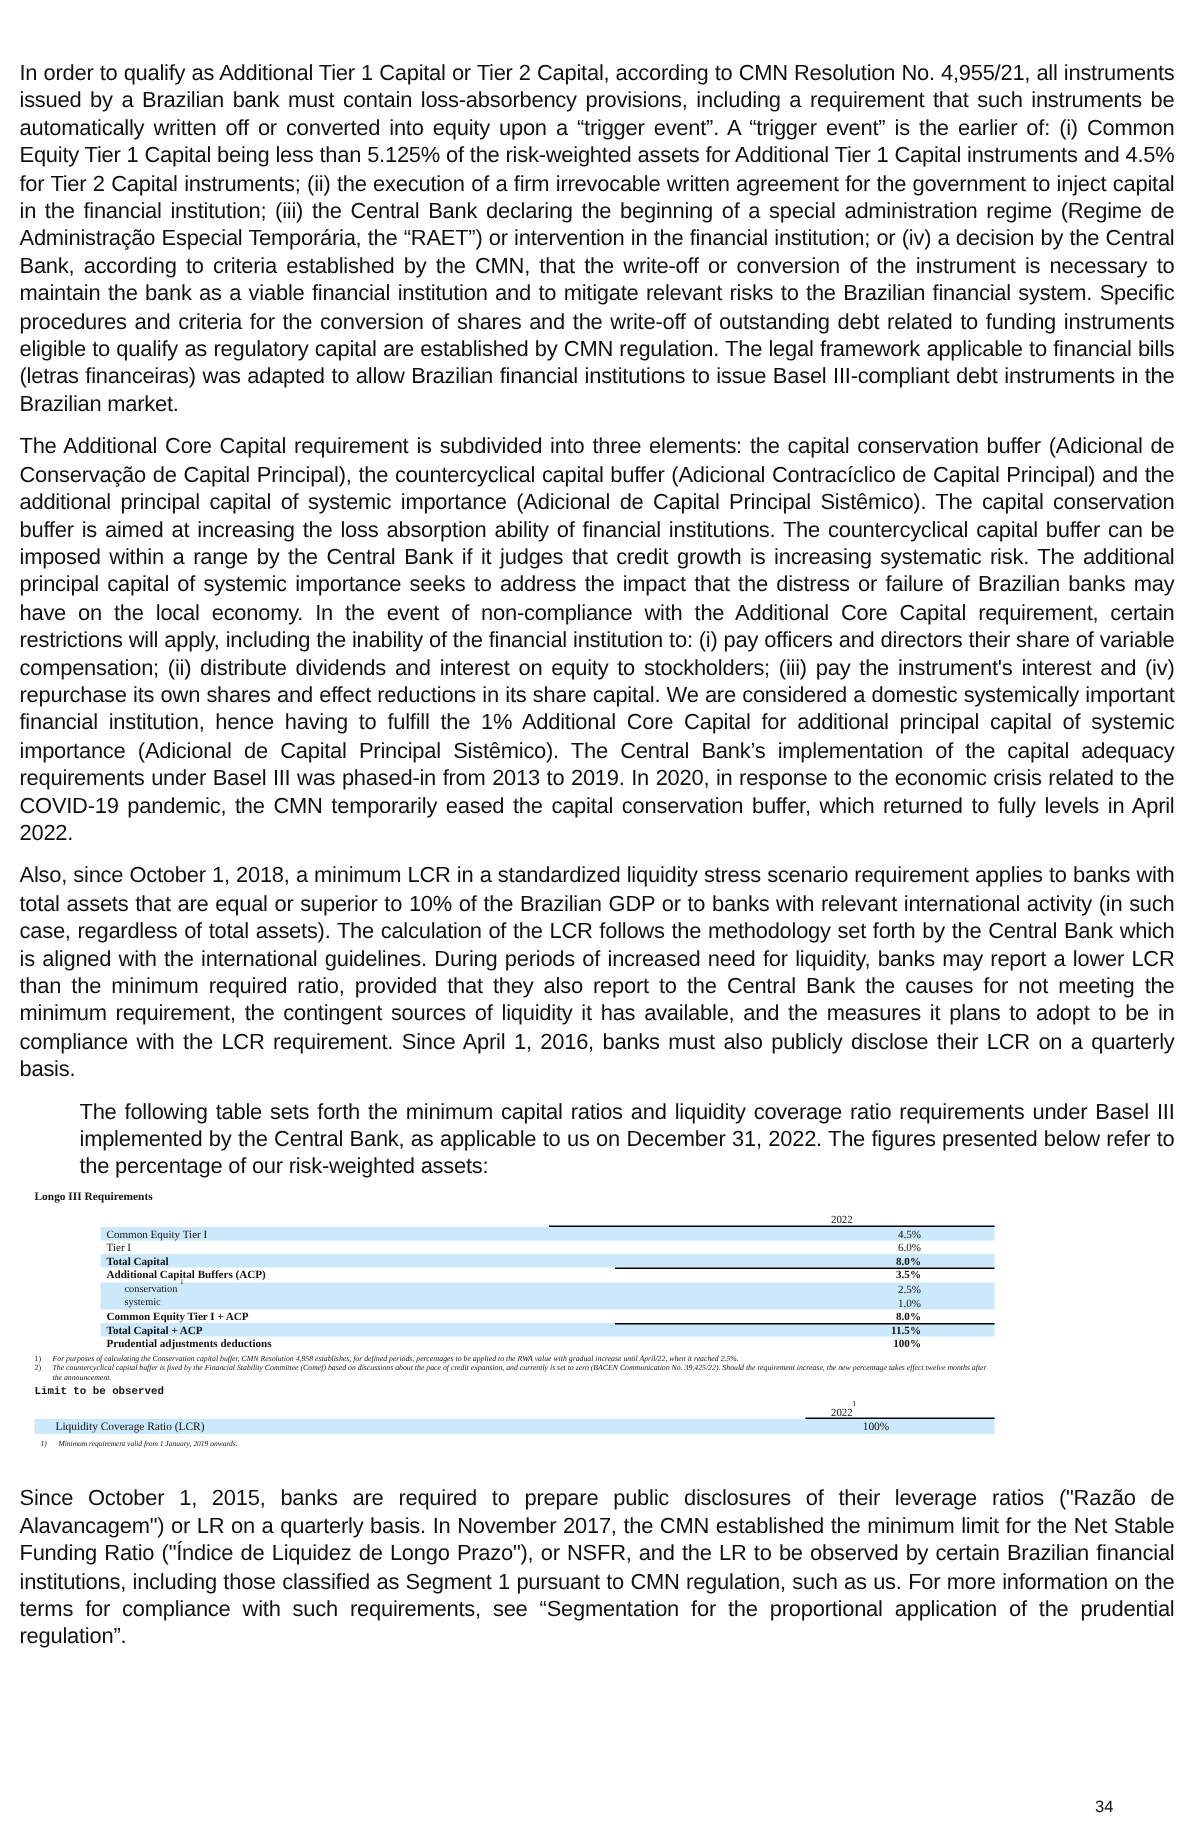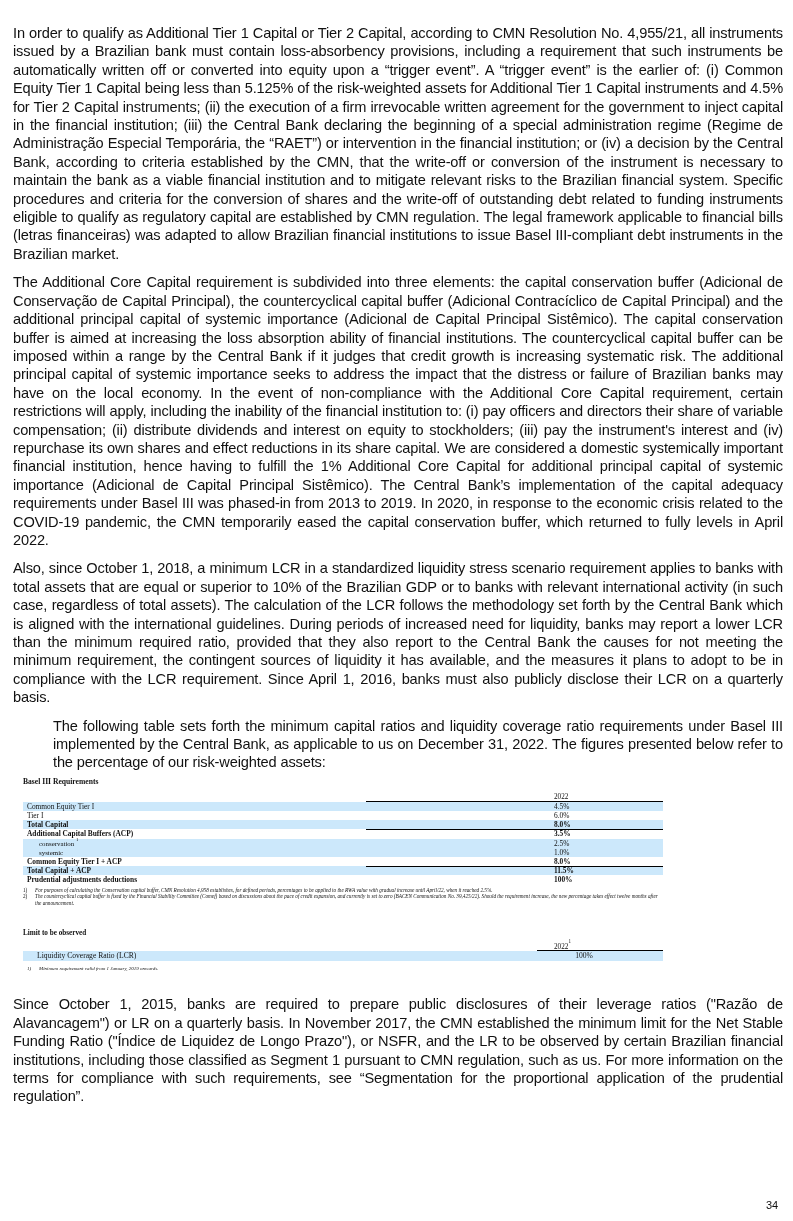--- a/index.html
+++ b/index.html
@@ -1,57 +1,57 @@
 <!DOCTYPE html>
 <html><head>
 <meta charset="utf-8">
 <style>
   html, body { margin: 0; padding: 0; background: #ffffff; }
   body {
     width: 793px; height: 1221px; position: relative; overflow: hidden;
     font-family: "Liberation Sans", sans-serif; color: #111111;
   }
-  .page { position: absolute; left: 13px; top: 24px; width: 770px; }
+  .page { position: absolute; left: 13px; top: 40px; width: 770px; }
   .para {
     font-size: 14.6px; line-height: 18.4px; text-align: justify;
     margin: 0 0 10px 0; letter-spacing: -0.15px;
   }
   .tbl-wrap { position: relative; margin-left: 10px; width: 640px; font-family: "Liberation Serif", serif; }
   .tbl-title { font-size: 7.6px; font-weight: bold; height: 12px; line-height: 12px; margin-top: 2px; }
   .year-row { position: relative; height: 12px; }
   .year-lbl { position: absolute; right: 49px; width: 60px; font-size: 7.2px; line-height: 12px; top: 3px; }
   .rule { position: absolute; height: 0; border-top: 1.4px solid #000; }
-  .row { position: relative; height: 9.2px; line-height: 9.2px; font-size: 7.4px; }
+  .row { position: relative; height: 9.2px; line-height: 9.2px; font-size: 7.4px; margin-left: 44px; }
   .row.shade { background: #cce8fb; }
   .row .lbl { position: absolute; left: 4px; white-space: nowrap; }
   .row .lbl.indent { left: 16px; font-size: 6.9px; }
-  .row .val { position: absolute; right: 49px; width: 60px; text-align: left; }
+  .row .val { position: absolute; right: 49px; width: 60px; text-align: right; }
   .row.bold .lbl, .row.bold .val { font-weight: bold; }
   .foot { font-size: 5.2px; font-style: italic; line-height: 6.6px; position: relative; padding-left: 12px; }
   .foot .num { position: absolute; left: 0; font-style: normal; }
-  .limit-title { font-size: 7.2px; font-weight: bold; margin-top: 21px; height: 12px; line-height: 12px; }
+  .limit-title { font-size: 7.2px; font-weight: bold; margin-top: 0; height: 12px; line-height: 12px; font-family: Liberation Mono, monospace; }
   .lcr-row { position: relative; height: 10px; line-height: 10px; font-size: 7.6px; background: #cce8fb; padding-left: 43px; }
   .lcr-row .lbl { position: absolute; left: 14px; }
   .lcr-row .val { position: absolute; right: 49px; width: 60px; text-align: center; }
   .foot3 { font-size: 5px; font-style: italic; padding-left: 16px; position: relative; margin-top: 5px; }
   .foot3 .num { position: absolute; left: 4px; }
-  .page-num { position: absolute; left: 766px; top: 1199px; font-size: 11px; font-family: "Liberation Sans", sans-serif; }
+  .page-num { position: absolute; left: 730px; top: 1199px; font-size: 11px; font-family: "Liberation Sans", sans-serif; }
   sup { font-size: 70%; vertical-align: top; line-height: 0; position: relative; top: 1px; }
 </style>
 </head>
 <body>
 
 <div class="page">
   <p class="para">In order to qualify as Additional Tier 1 Capital or Tier 2 Capital, according to CMN Resolution No. 4,955/21, all instruments issued by a Brazilian bank must contain loss-absorbency provisions, including a requirement that such instruments be automatically written off or converted into equity upon a “trigger event”. A “trigger event” is the earlier of:  (i) Common Equity Tier 1 Capital being less than 5.125% of the risk-weighted assets for Additional Tier 1 Capital instruments and 4.5% for Tier 2 Capital instruments; (ii) the execution of a firm irrevocable written agreement for the government to inject capital in the financial institution; (iii) the Central Bank declaring the beginning of a special administration regime (Regime de Administração Especial Temporária, the “RAET”) or intervention in the financial institution; or (iv) a decision by the Central Bank, according to criteria established by the CMN, that the write-off or conversion of the instrument is necessary to maintain the bank as a viable financial institution and to mitigate relevant risks to the Brazilian financial system. Specific procedures and criteria for the conversion of shares and the write-off of outstanding debt related to funding instruments eligible to qualify as regulatory capital are established by CMN regulation. The legal framework applicable to financial bills (letras financeiras) was adapted to allow Brazilian financial institutions to issue Basel III-compliant debt instruments in the Brazilian market.</p>
   <p class="para">The Additional Core Capital requirement is subdivided into three elements: the capital conservation buffer (Adicional de Conservação de Capital Principal), the countercyclical capital buffer (Adicional Contracíclico de Capital Principal) and the additional principal capital of systemic importance (Adicional de Capital Principal Sistêmico). The capital conservation buffer is aimed at increasing the loss absorption ability of financial institutions. The countercyclical capital buffer can be imposed within a range by the Central Bank if it judges that credit growth is increasing systematic risk. The additional principal capital of systemic importance seeks to address the impact that the distress or failure of Brazilian banks may have on the local economy. In the event of non-compliance with the Additional Core Capital requirement, certain restrictions will apply, including the inability of the financial institution to: (i) pay officers and directors their share of variable compensation; (ii) distribute dividends and interest on equity to stockholders; (iii) pay the instrument's interest and (iv) repurchase its own shares and effect reductions in its share capital. We are considered a domestic systemically important financial institution, hence having to fulfill the 1% Additional Core Capital for additional principal capital of systemic importance (Adicional de Capital Principal Sistêmico). The Central Bank’s implementation of the capital adequacy requirements under Basel III was phased-in from 2013 to 2019. In 2020, in response to the economic crisis related to the COVID-19 pandemic, the CMN temporarily eased the capital conservation buffer, which returned to fully levels in April 2022.</p>
   <p class="para">Also, since October 1, 2018, a minimum LCR in a standardized liquidity stress scenario requirement applies to banks with total assets that are equal or superior to 10% of the Brazilian GDP or to banks with relevant international activity (in such case, regardless of total assets). The calculation of the LCR follows the methodology set forth by the Central Bank which is aligned with the international guidelines. During periods of increased need for liquidity, banks may report a lower LCR than the minimum required ratio, provided that they also report to the Central Bank the causes for not meeting the minimum requirement, the contingent sources of liquidity it has available, and the measures it plans to adopt to be in compliance with the LCR requirement. Since April 1, 2016, banks must also publicly disclose their LCR on a quarterly basis.</p>
   <p class="para" style="margin-bottom:4px;margin-left:40px;">The following table sets forth the minimum capital ratios and liquidity coverage ratio requirements under Basel III implemented by the Central Bank, as applicable to us on December 31, 2022. The figures presented below refer to the percentage of our risk-weighted assets:</p>
 
   <div class="tbl-wrap">
-    <div class="tbl-title">Basel III Requirements</div>
+    <div class="tbl-title">Longo III Requirements</div>
     <div class="year-row">
       <span class="year-lbl">2022</span>
       <div class="rule" style="left:343px; right:0; top:13px;"></div>
     </div>
     <div style="height:2px"></div>
 
     <div class="row shade">
       <span class="lbl">Common Equity Tier I</span>
       <span class="val">4.5%</span>
     </div>

